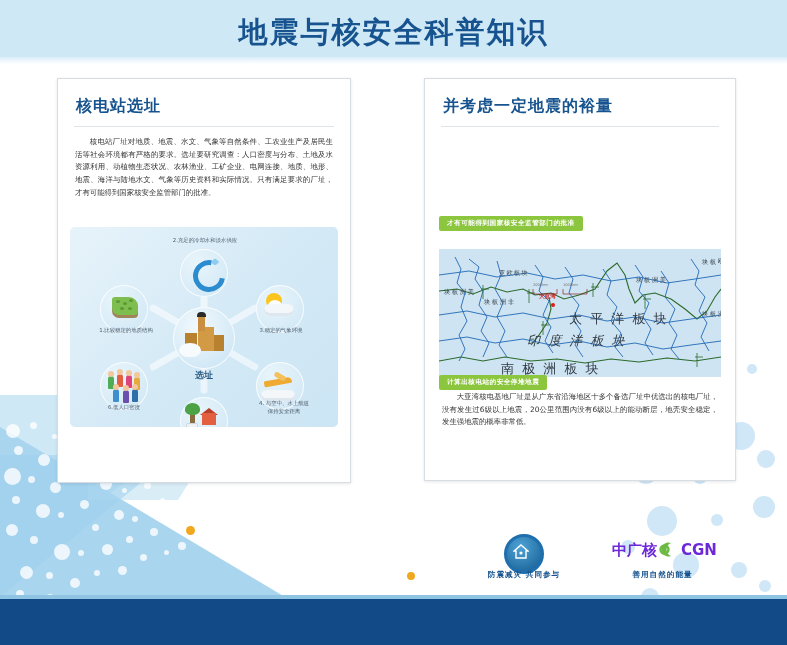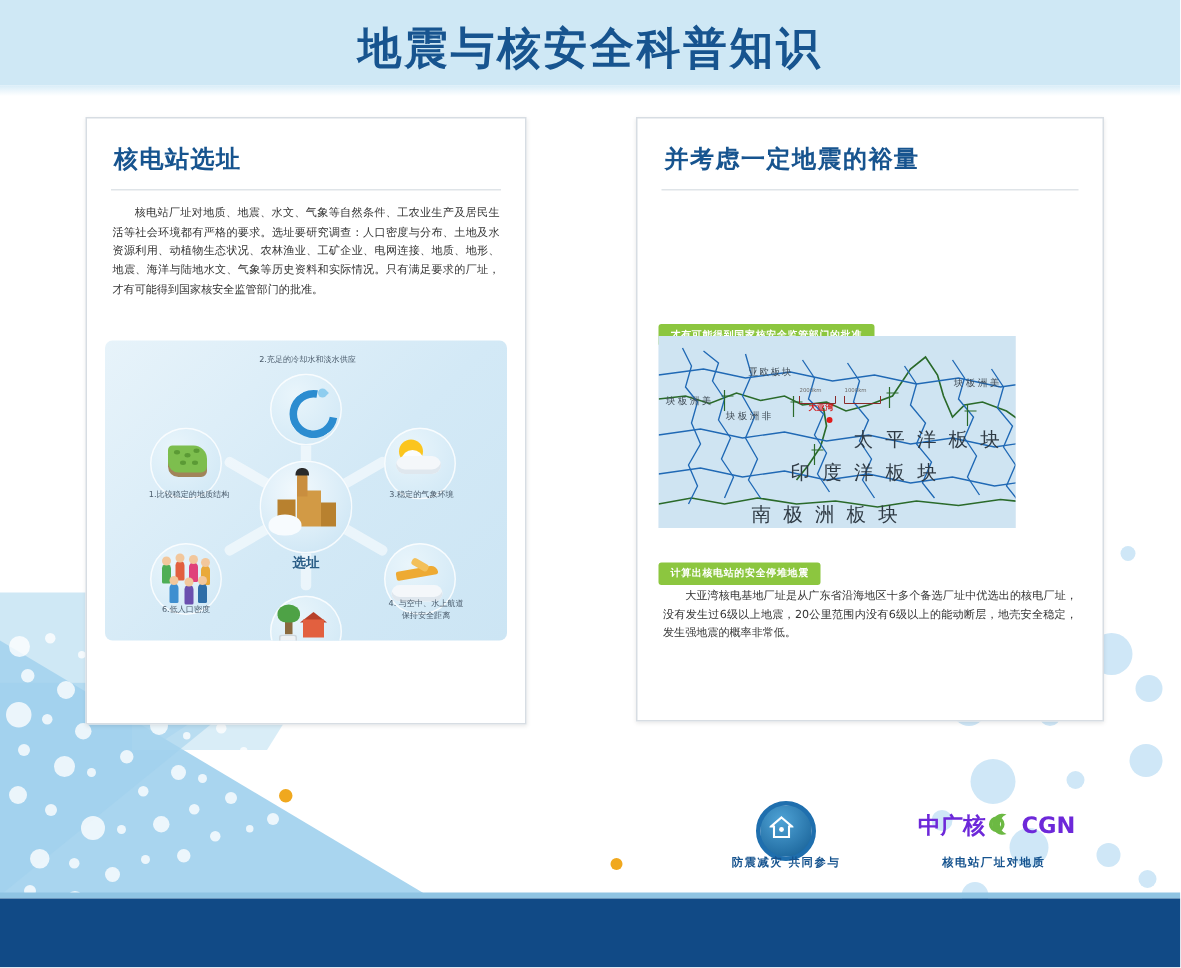--- a/index.html
+++ b/index.html
@@ -244,22 +244,22 @@
     font-size: 6.6px;
     font-weight: bold;
     padding: 3px 8px 3px 8px;
     border-radius: 2px;
     letter-spacing: .5px;
     font-family: "DejaVu Sans", sans-serif;
     white-space: nowrap;
   }
   .map-box {
     position: absolute;
-    left: 14px; top: 145px;
-    width: 238px; height: 128px;
+    left: 14px; top: 170px;
+    width: 282px; height: 128px;
     background: #cfe4f2;
     overflow: hidden;
   }
   .map-label {
     position: absolute;
     font-size: 6.4px;
     color: #3e4a55;
     font-family: "DejaVu Sans", sans-serif;
     white-space: pre-line;
     line-height: 1.25;
@@ -548,21 +548,21 @@
       
       <div class="map-label" style="left:60px; top:20px; letter-spacing:1px;">亚欧板块</div>
       <div class="map-label v" style="left:4px; top:34px;">美
 洲
 板
 块</div>
       <div class="map-label v" style="left:44px; top:44px;">非
 洲
 板
 块</div>
-      <div class="map-label big" style="left:88px; top:84px;">印 度 洋 板 块</div>
+      <div class="map-label big" style="left:88px; top:84px;font-style:italic;">印 度 洋 板 块</div>
       <div class="map-label big" style="left:130px; top:62px;">太 平 洋 板 块</div>
       <div class="map-label v" style="left:196px; top:22px;">美
 洲
 板
 块</div>
       <div class="map-label v" style="left:262px; top:4px;">亚
 欧
 板
 块</div>
       <div class="map-label v" style="left:262px; top:56px;">非
@@ -593,17 +593,17 @@
     </svg>
   </div>
   <div class="emblem-caption">防震减灾 共同参与</div>
 
   <div class="cgn-logo">
     <span>中广核</span><span class="cgn-mark"><svg width="22" height="17" viewBox="0 0 22 17">
           <path d="M13,2 A7,7 0 1 0 13,15 A7,7 0 0 1 13,2 Z" fill="#6cb943"></path>
           <circle cx="6.5" cy="8.5" r="4" fill="none" stroke="#6cb943" stroke-width="2.4"></circle>
         </svg></span><span>CGN</span>
   </div>
-  <div class="cgn-caption">核电站厂址对地质</div>
+  <div class="cgn-caption">善用自然的能量</div>
 
   <div class="footer-line"></div>
   <div class="footer-bar"></div>
 </div>
 
 </body></html>

